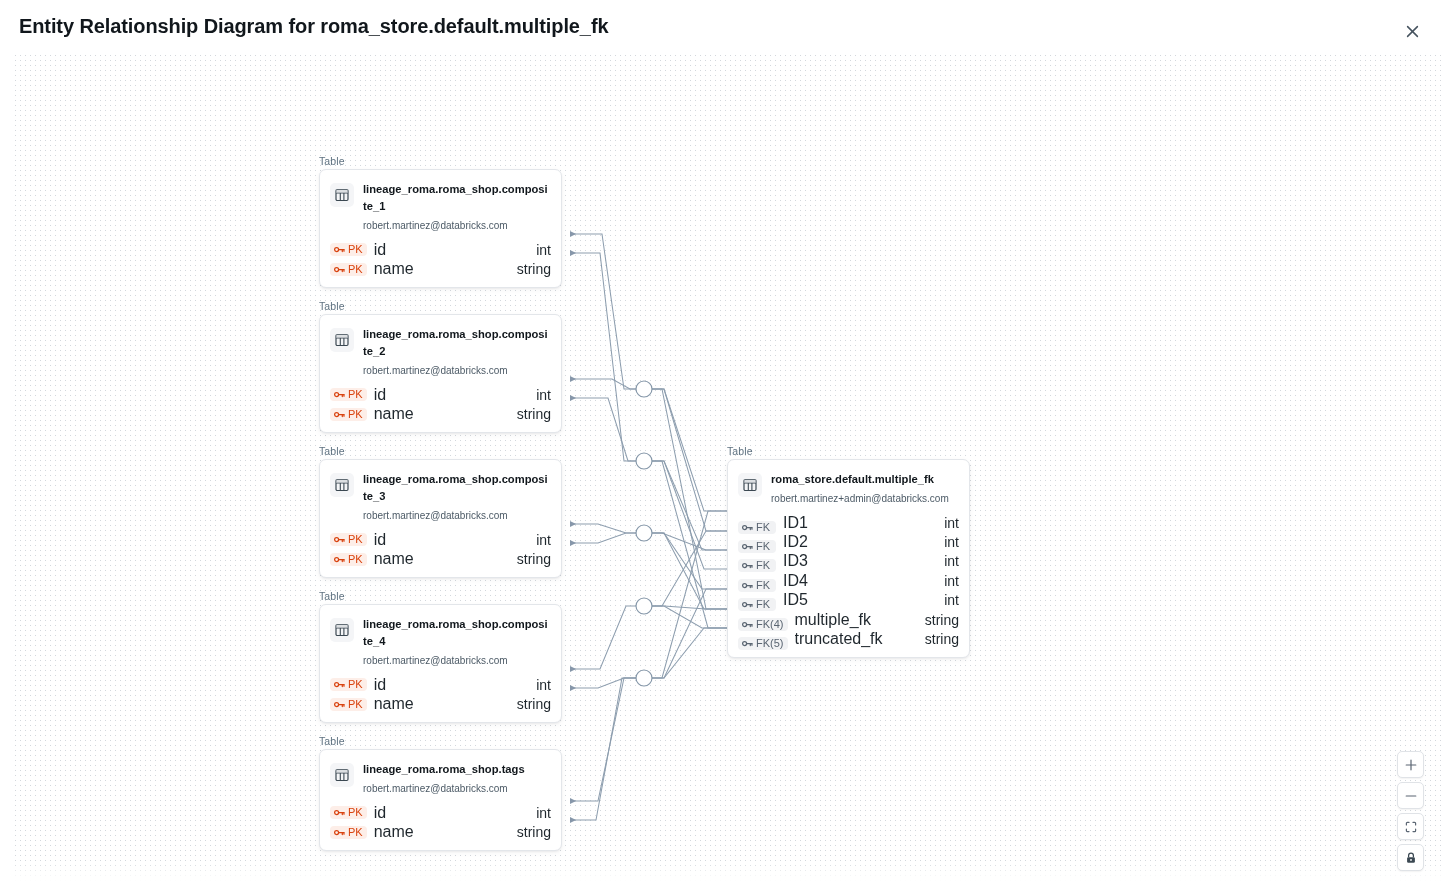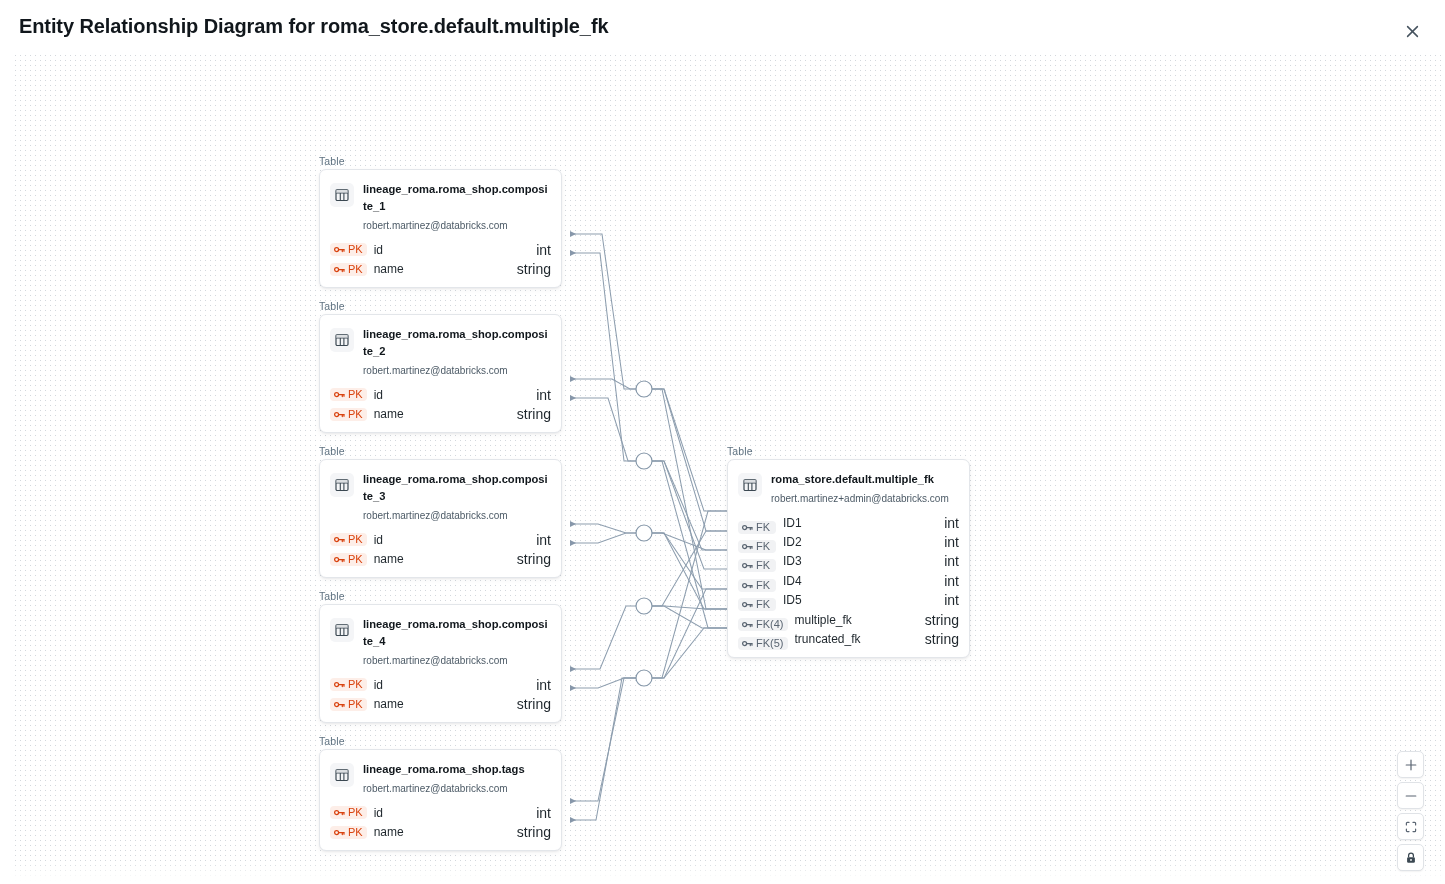--- a/index.html
+++ b/index.html
@@ -77,21 +77,21 @@
   }
   .badge{
     display:inline-flex;align-items:center;gap:3px;
     height:13px;padding:0 4px;border-radius:4px;
     font-size:11px;line-height:13px;white-space:nowrap;
     margin-right:7px;
   }
   .badge.pk{background:#fdeee8;color:#d9430f;}
   .badge.fk{background:#f1f2f4;color:#5a6572;}
   .badge svg{display:block;}
-  .col-name{flex:1;font-size:12px;color:#1f272d;white-space:nowrap;overflow:hidden;}
+  .col-name{flex:1;font-size:16px;color:#1f272d;white-space:nowrap;overflow:hidden;}
   .col-type{font-size:14px;color:#1f272d;white-space:nowrap;}
 
   
   .badge.fk{min-width:30px;justify-content:flex-start;margin-top:9px;}
 
   
   .controls{position:absolute;right:33px;bottom:13px;display:flex;flex-direction:column;gap:4px;}
   .ctrl{
     width:27px;height:27px;background:#ffffff;border:1px solid #e0e3e7;border-radius:5px;
     display:flex;align-items:center;justify-content:center;cursor:pointer;

